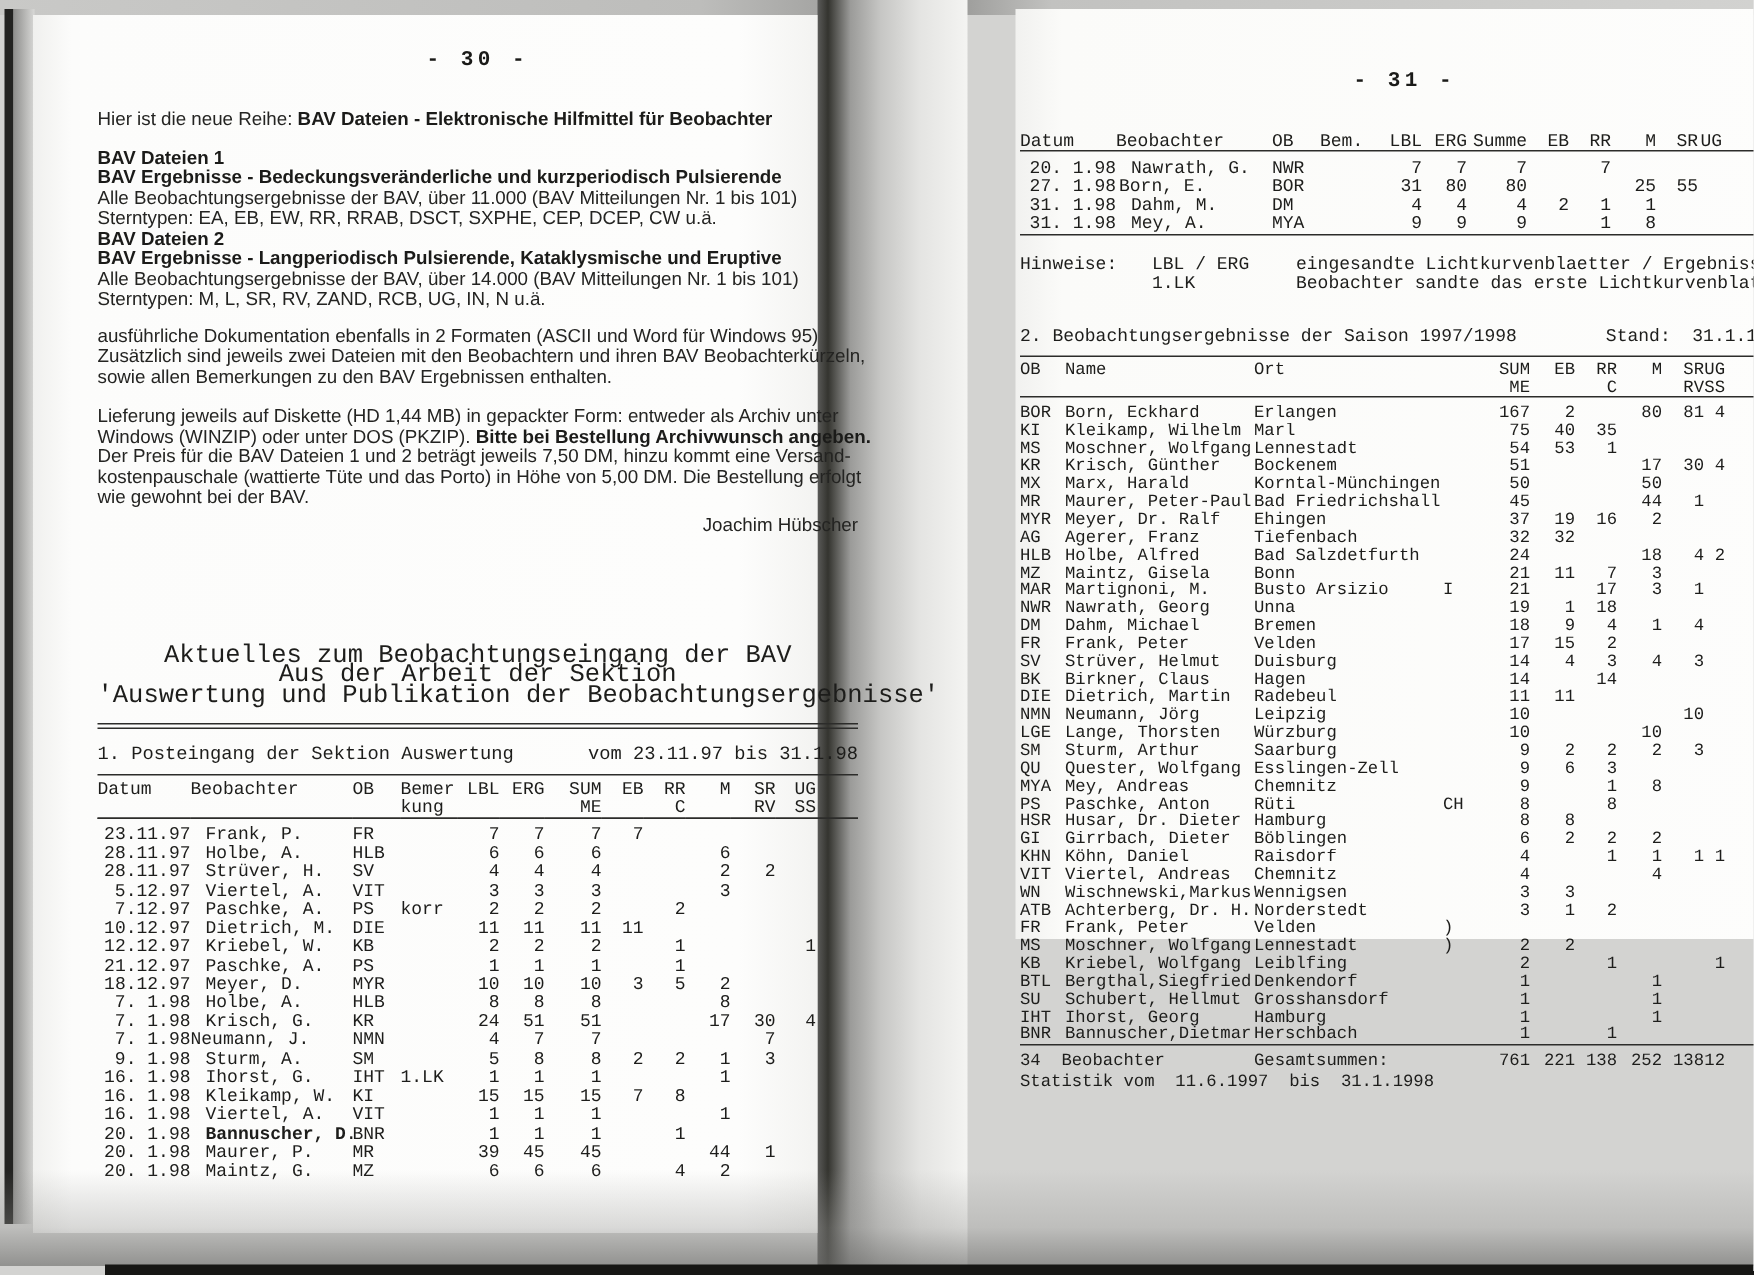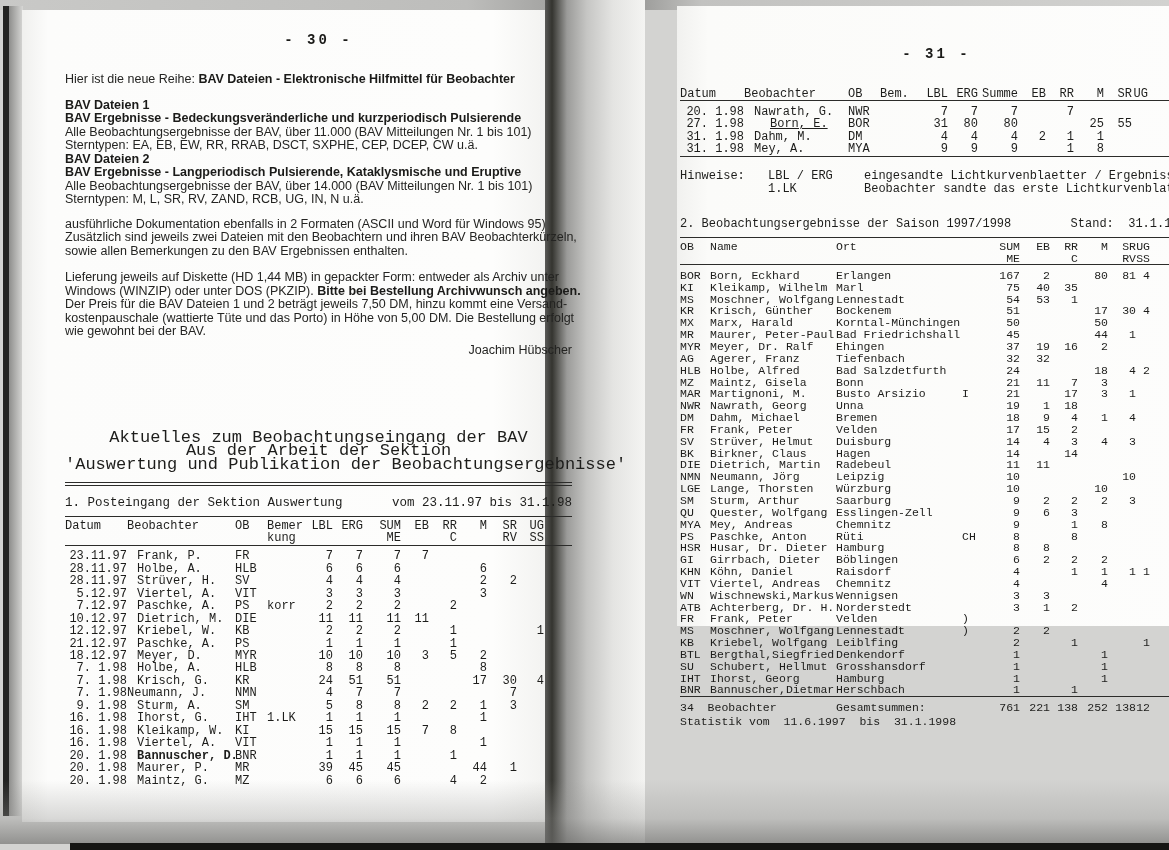--- a/index.html
+++ b/index.html
@@ -506,21 +506,21 @@
               <td class="trr">7</td>
               <td class="trr"></td>
               <td class="trr">7</td>
               <td class="trr"></td>
               <td class="trr"></td>
               <td class="trr padug"></td>
             </tr>
 
             <tr>
               <td class="trr">27. 1.98</td>
-              <td class="tl" style="padding-left:26px;text-decoration:underline;">Born, E.</td>
+              <td class="tl" style="padding-left:2px;">Born, E.</td>
               <td class="tl">BOR</td>
               <td class="tl"></td>
               <td class="trr">31</td>
               <td class="trr">80</td>
               <td class="trr">80</td>
               <td class="trr"></td>
               <td class="trr"></td>
               <td class="trr">25</td>
               <td class="trr">55</td>
               <td class="trr padug"></td>

